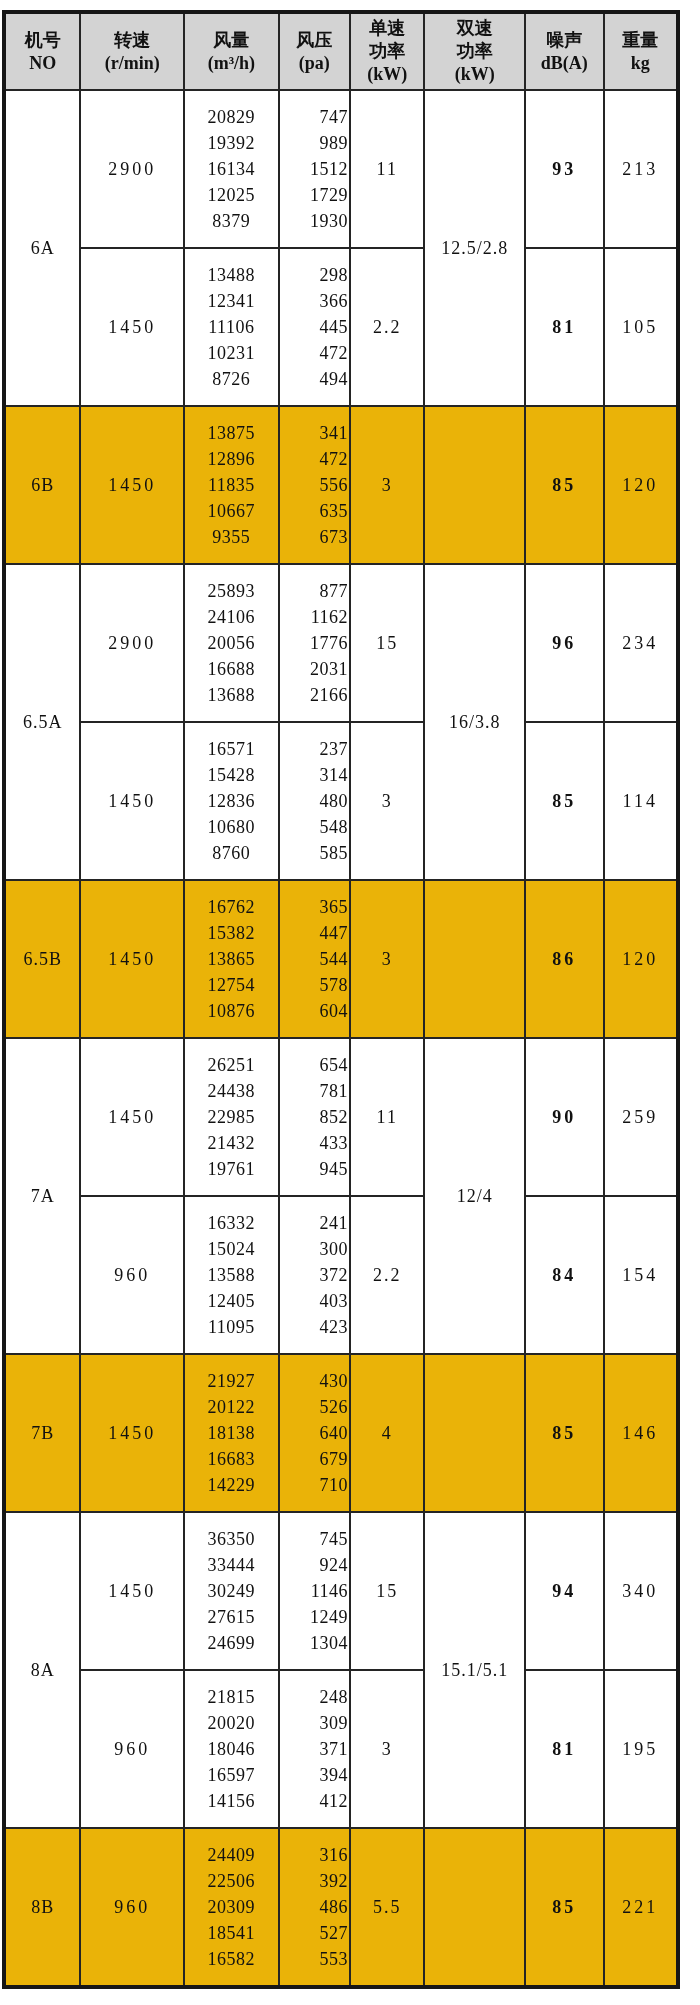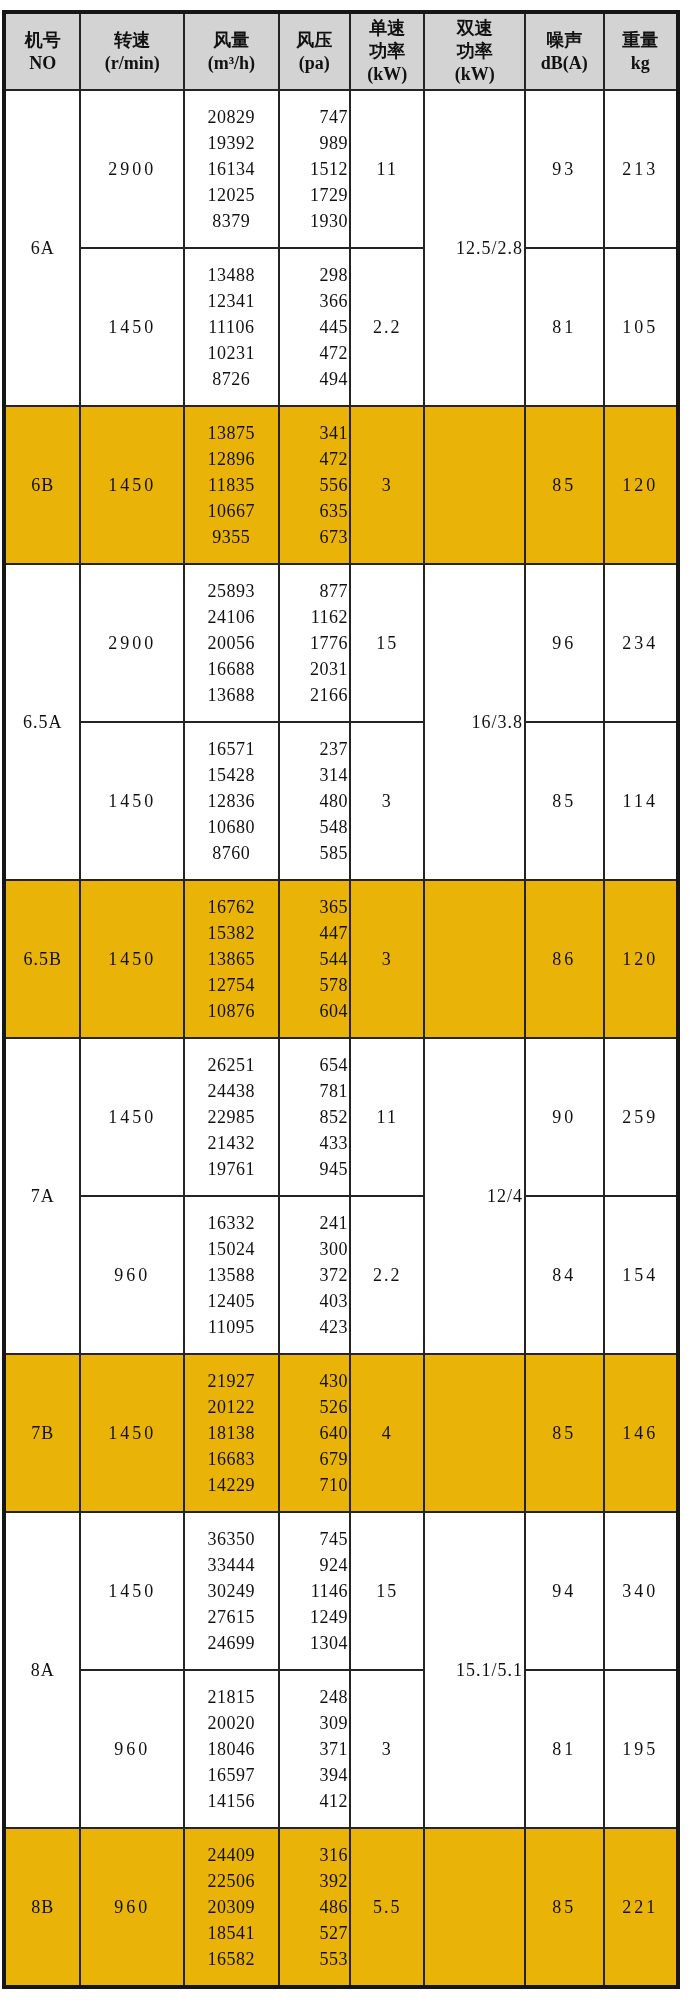--- a/index.html
+++ b/index.html
@@ -48,22 +48,22 @@
     font-size: 18px;
     line-height: 26px;
     padding: 13px 1px;
   }
   tr.shaded td { background: #eab308; }
   td.c-no     { letter-spacing: 1px; }
   td.c-speed  { letter-spacing: 3px; }
   td.c-flow   { letter-spacing: 0.5px; }
   td.c-press  { letter-spacing: 0.5px; text-align: right; }
   td.c-power  { letter-spacing: 2px; }
-  td.c-dual   { letter-spacing: 1px; text-align: right; }
-  td.c-noise  { letter-spacing: 3px; }
+  td.c-dual   { letter-spacing: 1px; }
+  td.c-noise  { letter-spacing: 3px; font-weight: bold; }
   td.c-weight { letter-spacing: 3px; }
 </style>
 </head>
 <body>
 
 <div class="page">
   <table class="spec">
     <colgroup>
       <col class="c1">
         <col class="c2">

